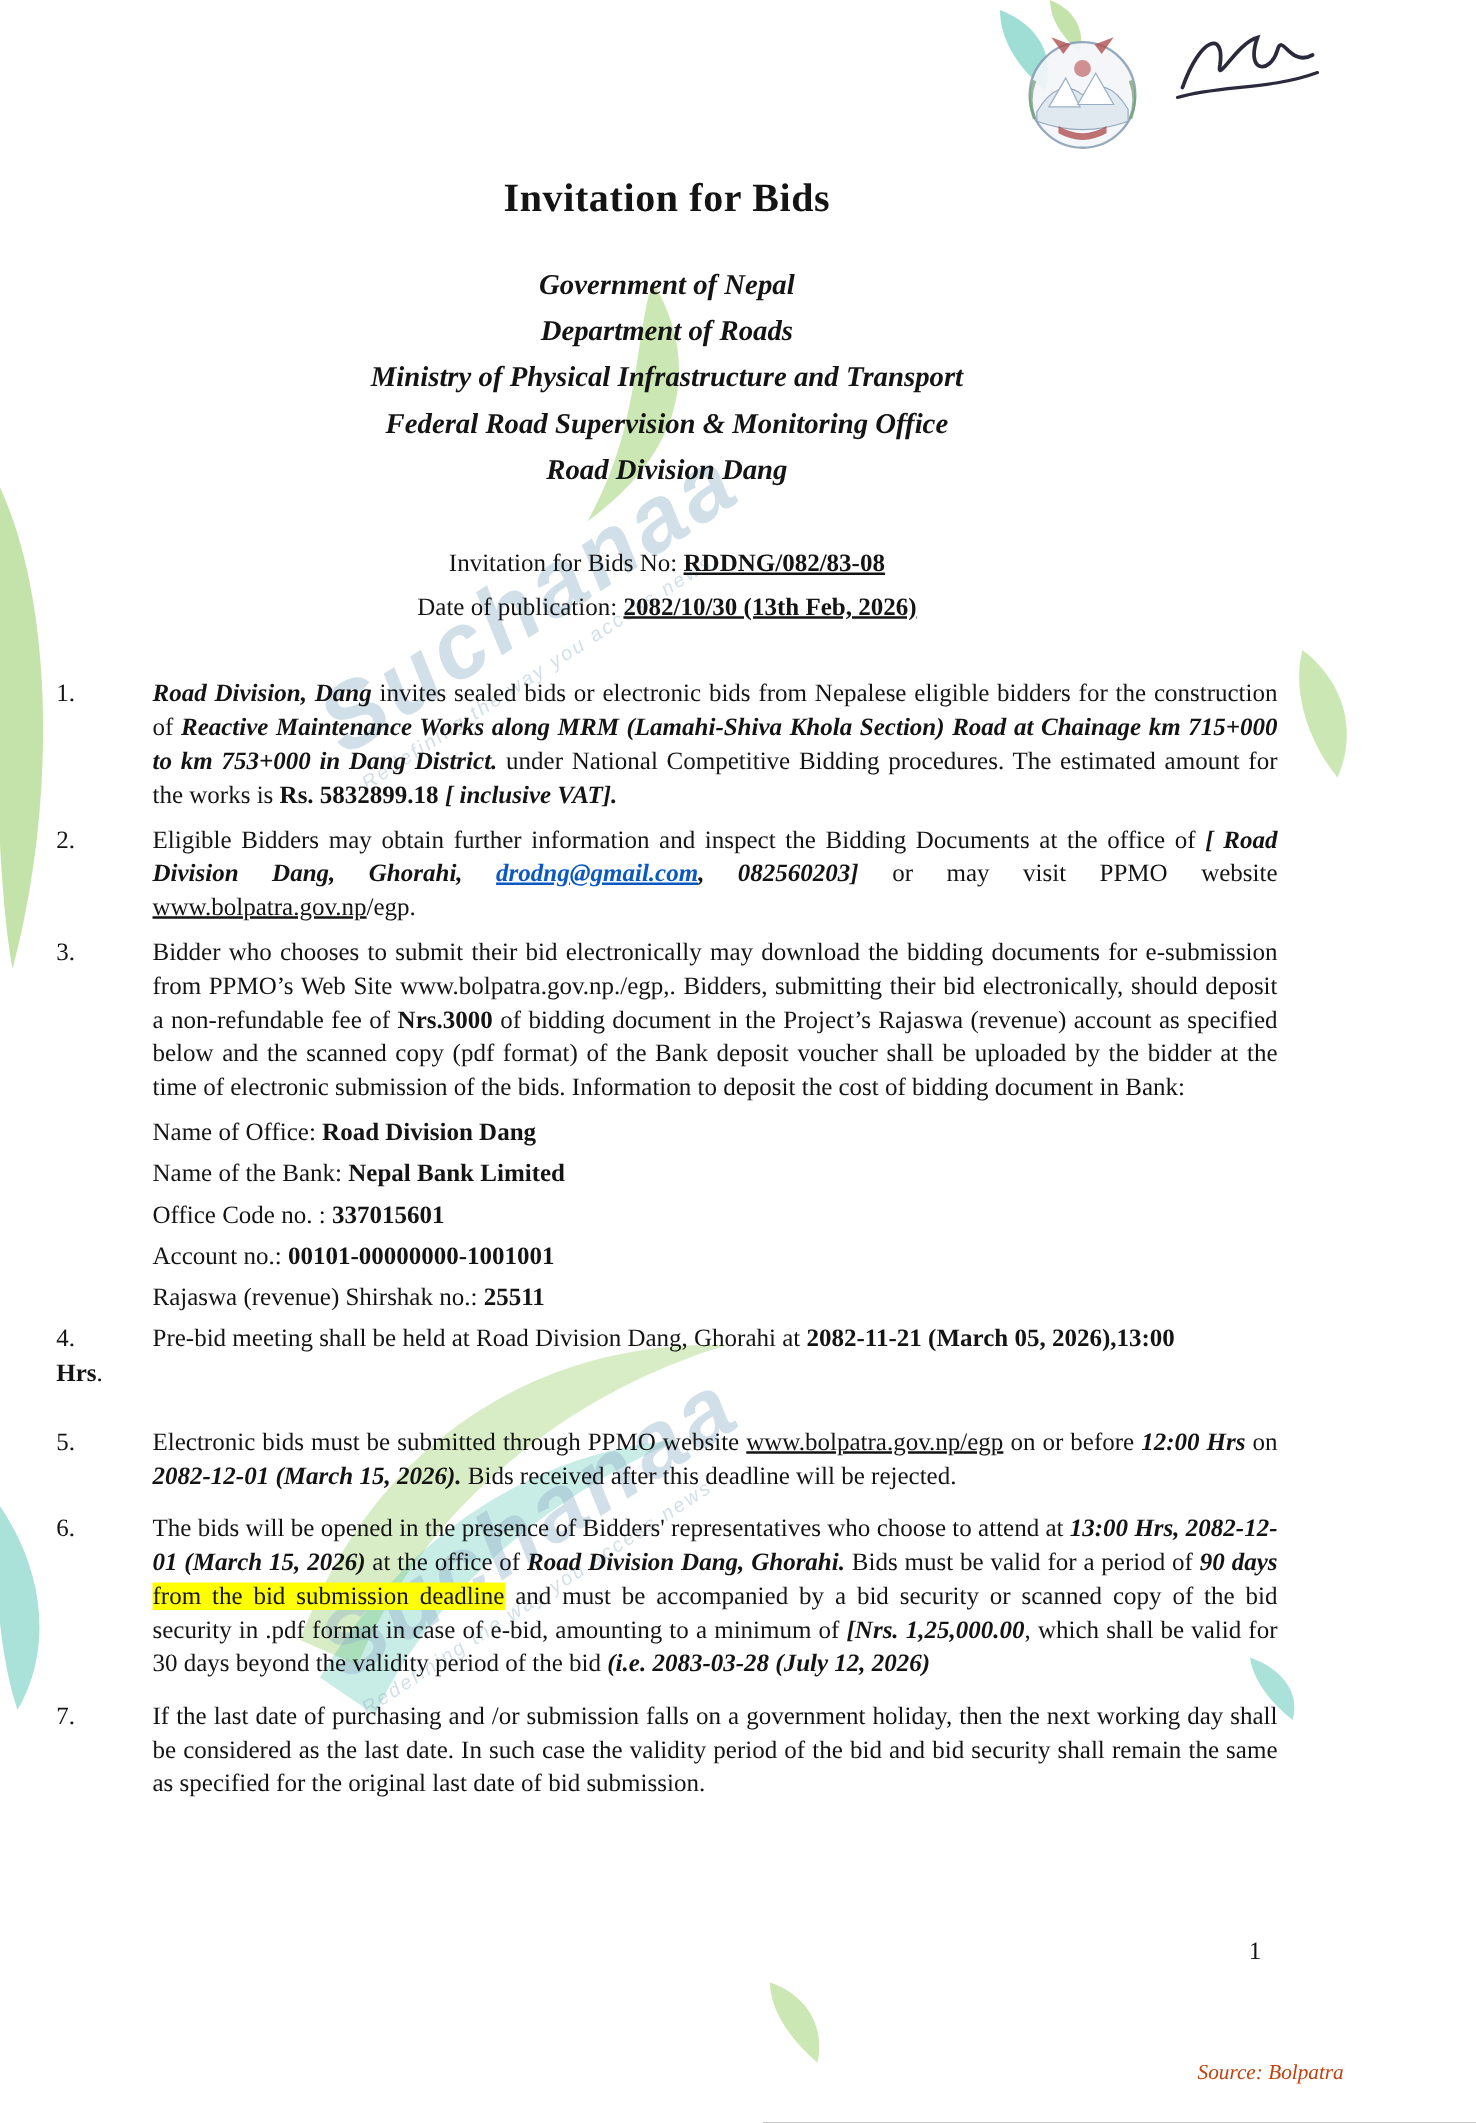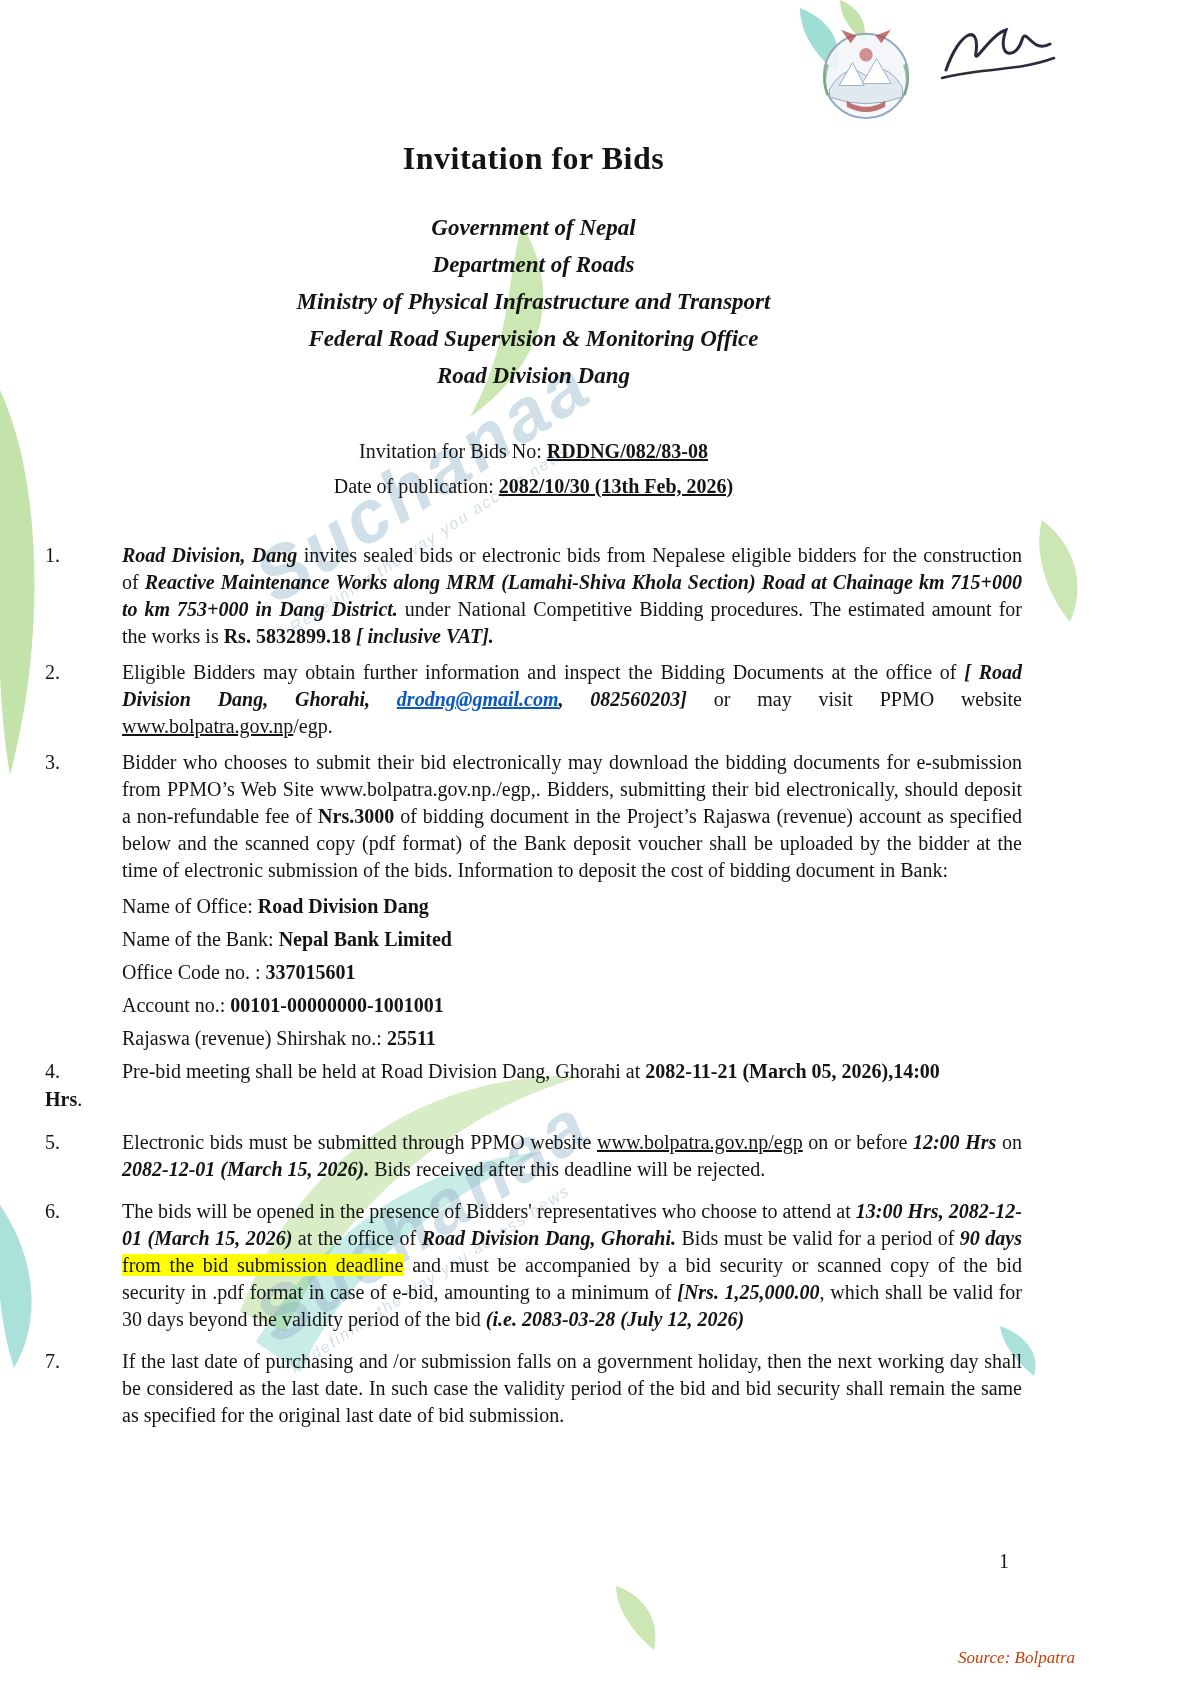--- a/index.html
+++ b/index.html
@@ -59,21 +59,21 @@
     line-height:35px;
   }
   .bu{font-weight:bold;text-decoration:underline;}
   .list{margin-top:38px;font-size:20px;line-height:27px;}
   .doc-row{display:flex;margin-bottom:9px;}
   .doc-row .num{flex:0 0 77px;width:77px;}
   .doc-row .txt{flex:1;text-align:justify;}
   .doc-row.bank{margin-bottom:6px;}
   .doc-row.bank .txt{text-align:left;}
   .doc-row.tight{margin-bottom:1px;}
-  .doc-row.marginrow{margin-bottom:16px;}
+  .doc-row.marginrow{margin-bottom:28px;}
   .doc-row.marginrow .txt{text-align:left;}
   .gap-lg{margin-top:15px;}
   .s-b{font-weight:bold;}
   .s-i{font-style:italic;}
   .s-u{text-decoration:underline;}
   .s-h{background:var(--highlight,#ffff00);}
   .s-l{color:var(--link,#0a58c2);}
   .page-number{position:absolute;right:172px;top:1550px;font-size:20px;}
   .source-note{position:absolute;right:106px;top:1648px;font-size:17px;font-style:italic;color:#c2410c;}
 </style>
@@ -172,21 +172,21 @@
         <div class="num"></div>
         <div class="txt"><span>Account no.: </span><span class="s-b">00101-00000000-1001001</span></div>
       </div>
       <div class="doc-row bank">
         <div class="num"></div>
         <div class="txt"><span>Rajaswa (revenue) Shirshak no.: </span><span class="s-b">25511</span></div>
       </div>
 
       <div class="doc-row item tight">
         <div class="num">4.</div>
-        <div class="txt"><span>Pre-bid meeting shall be held at Road Division Dang, Ghorahi at </span><span class="s-b">2082-11-21 (March 05, 2026),14:00</span></div>
+        <div class="txt"><span>Pre-bid meeting shall be held at Road Division Dang, Ghorahi at </span><span class="s-b">2082-11-21 (March 05, 2026),13:00</span></div>
       </div>
 
       <div class="doc-row marginrow">
         <div class="txt"><span class="s-b">Hrs</span><span>.</span></div>
       </div>
 
       <div class="doc-row item gap-lg">
         <div class="num">5.</div>
         <div class="txt"><span>Electronic bids must be submitted through PPMO website </span><span class="s-u">www.bolpatra.gov.np/egp</span><span> on or before </span><span class="s-b s-i">12:00 Hrs</span><span> on </span><span class="s-b s-i">2082-12-01 (March 15, 2026).</span><span> Bids received after this deadline will be rejected.</span></div>
       </div>

